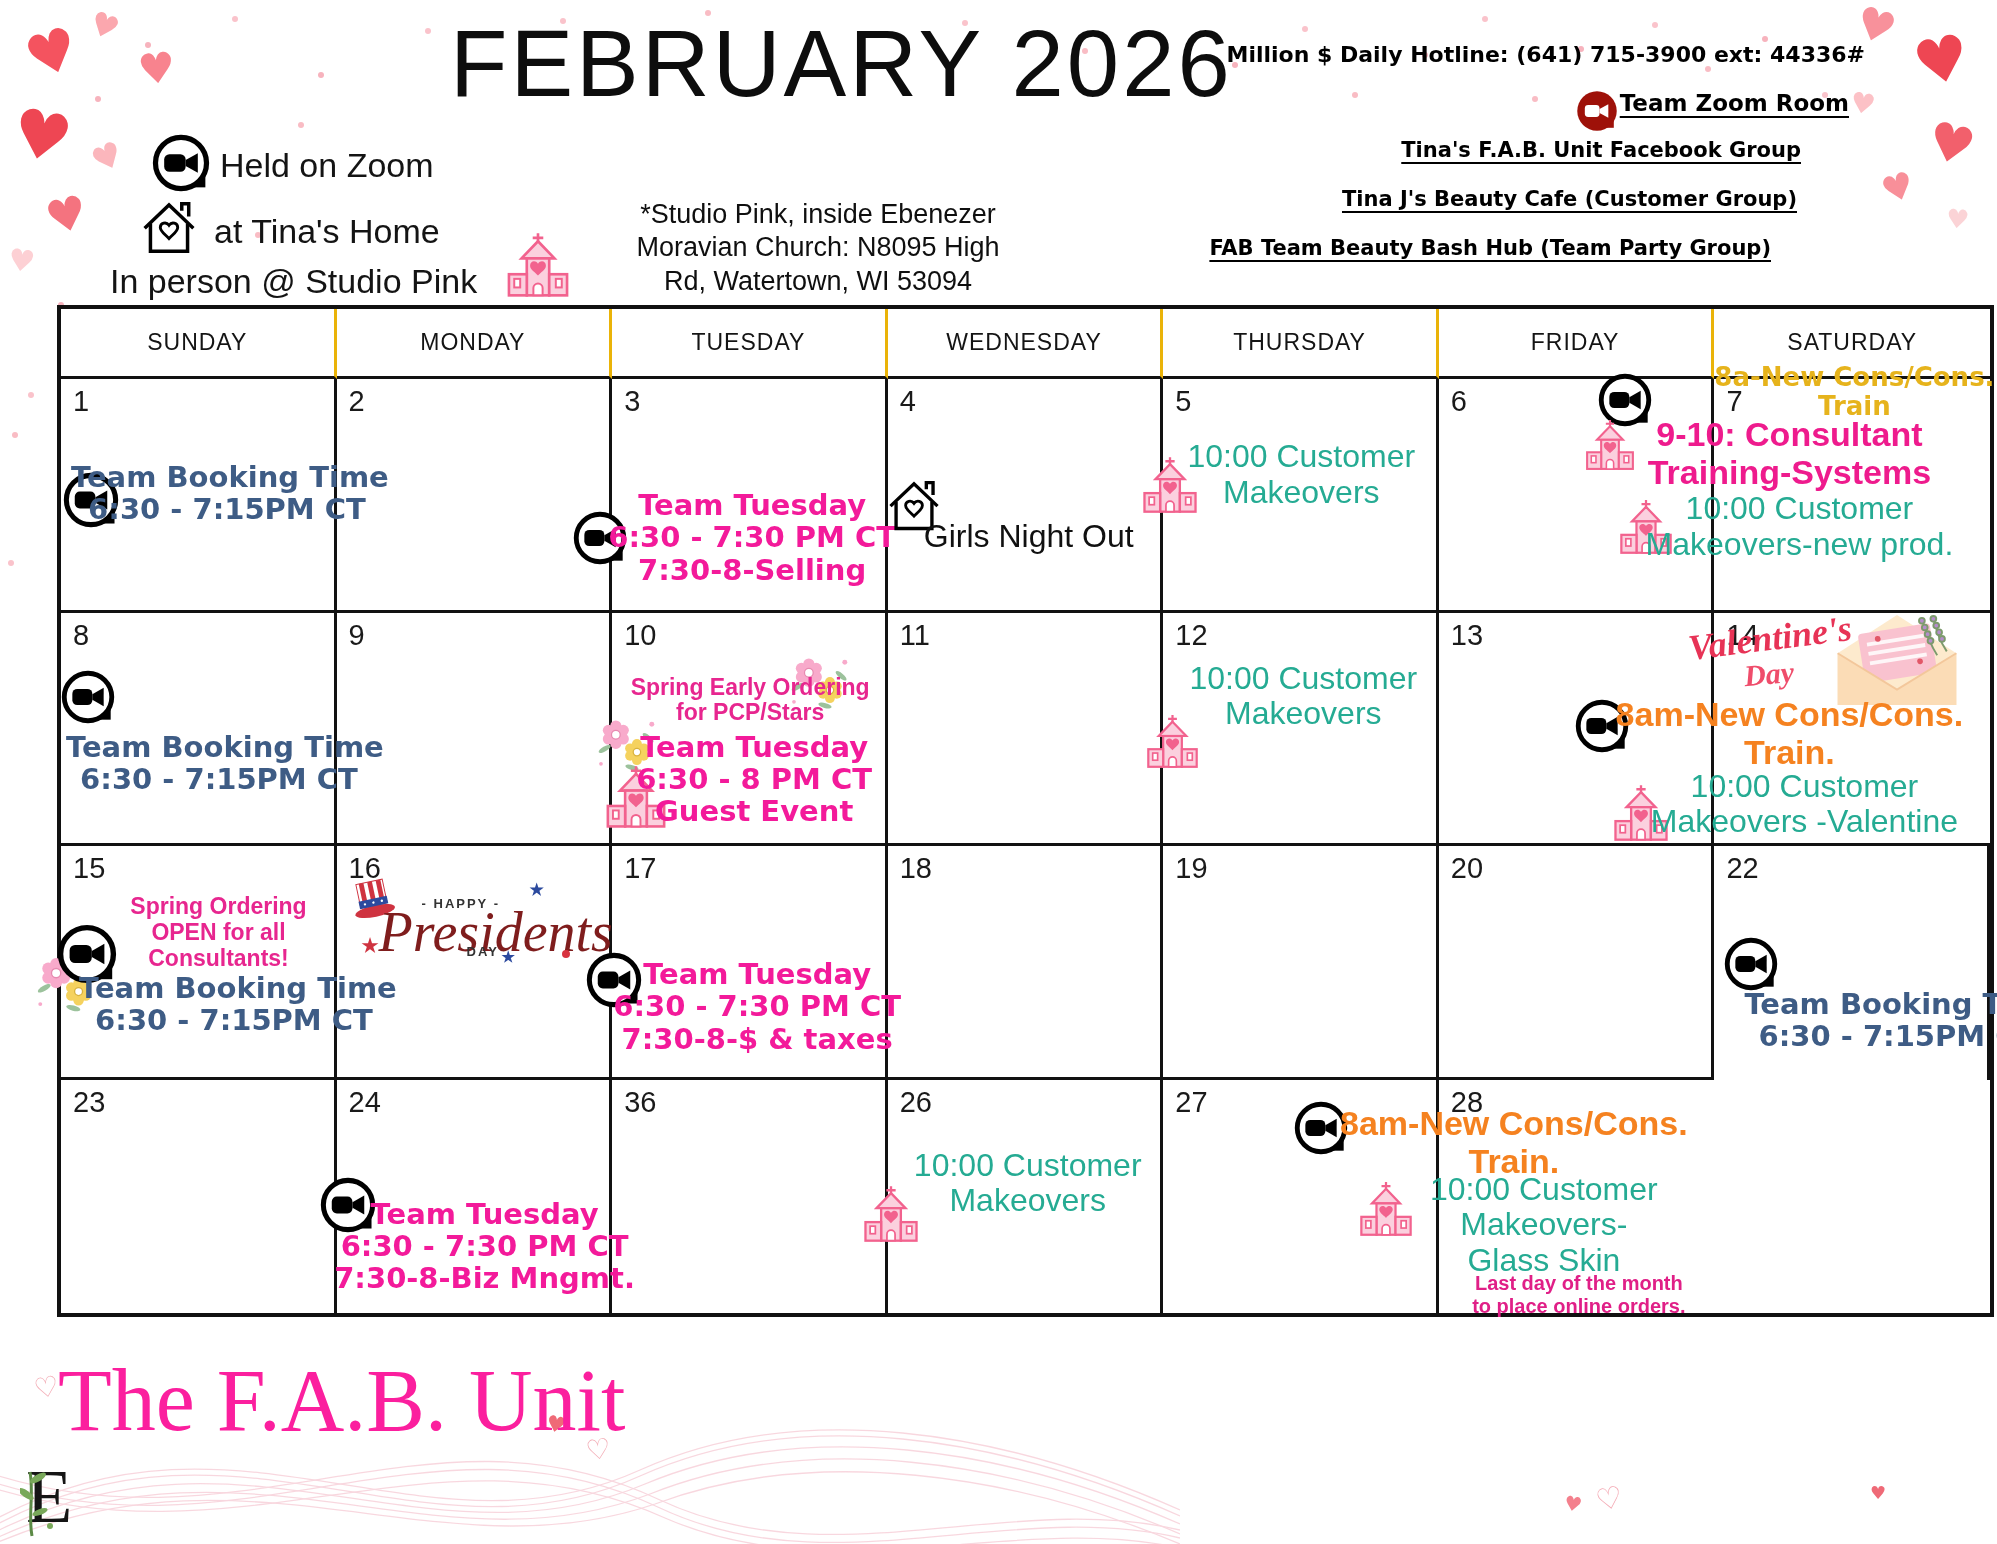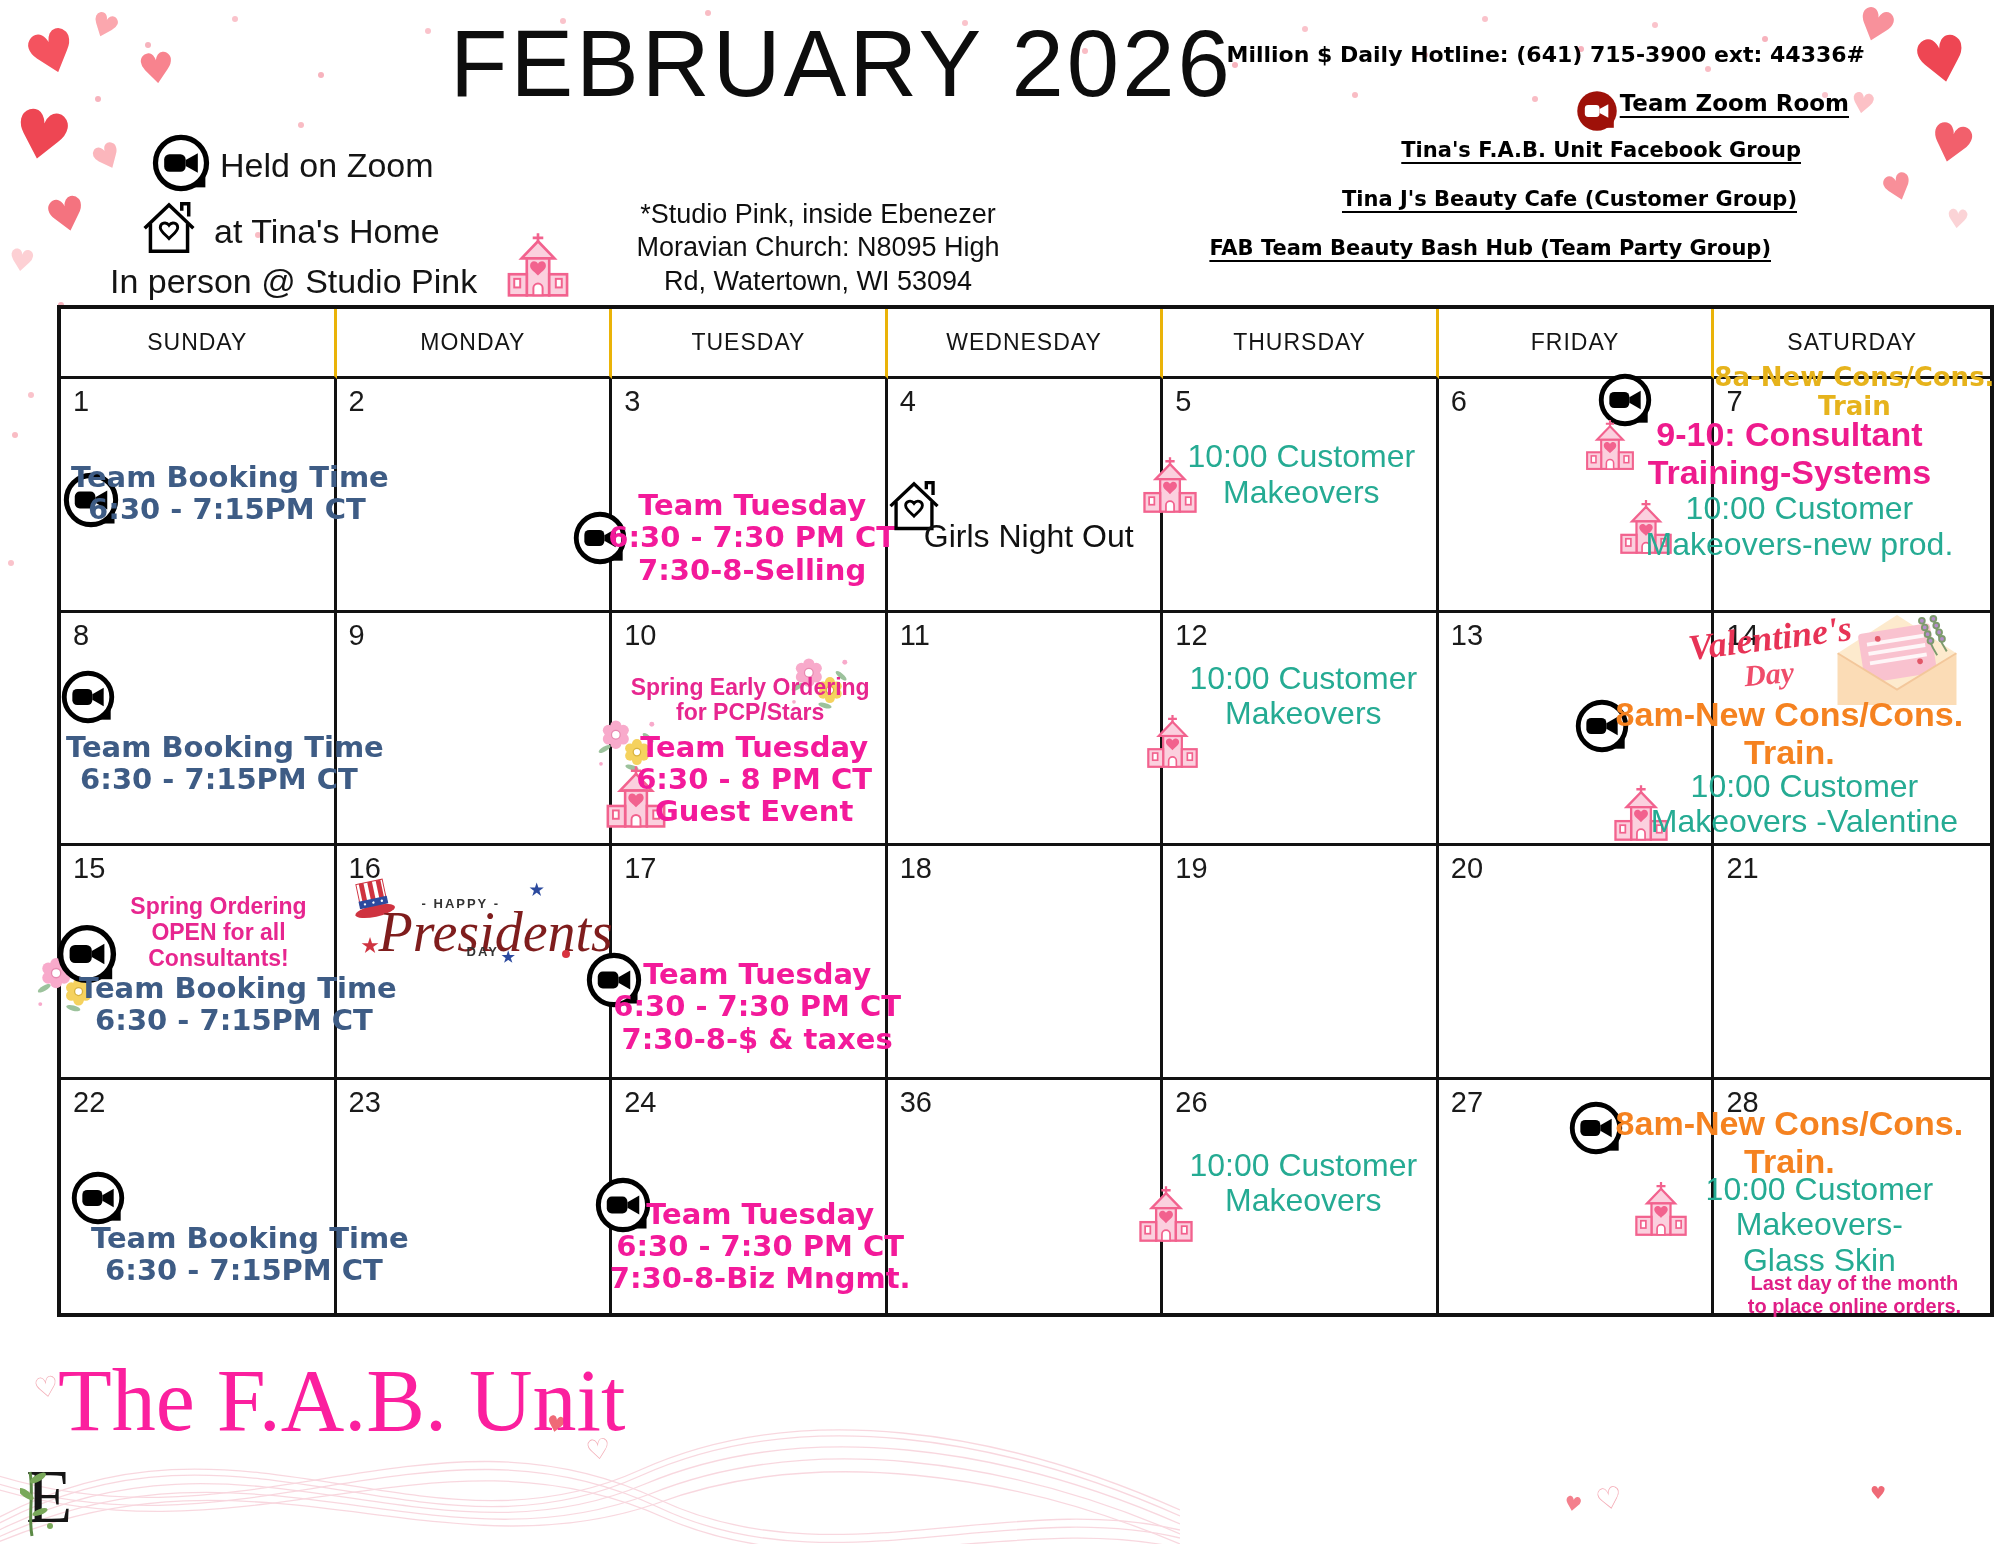--- a/index.html
+++ b/index.html
@@ -415,23 +415,20 @@
   </div>
   <div class="cell">
     <i class="num">18</i>
   </div>
   <div class="cell">
     <i class="num">19</i>
   </div>
   <div class="cell">
     <i class="num">20</i>
   </div>
-  <div class="cell lc">
-    <i class="num">21</i>
-  </div>
 
   <div class="cell lr">
     <i class="num">22</i>
     <svg class="ico" style="left:10px;top:91px" width="54" height="54">
         <use href="#i-zoom"></use>
       </svg>
     <div class="ev blue" style="left:30px;top:142px;width:306px">
       <span>Team Booking Time</span>
       <span>6:30 - 7:15PM CT</span>
     </div>

